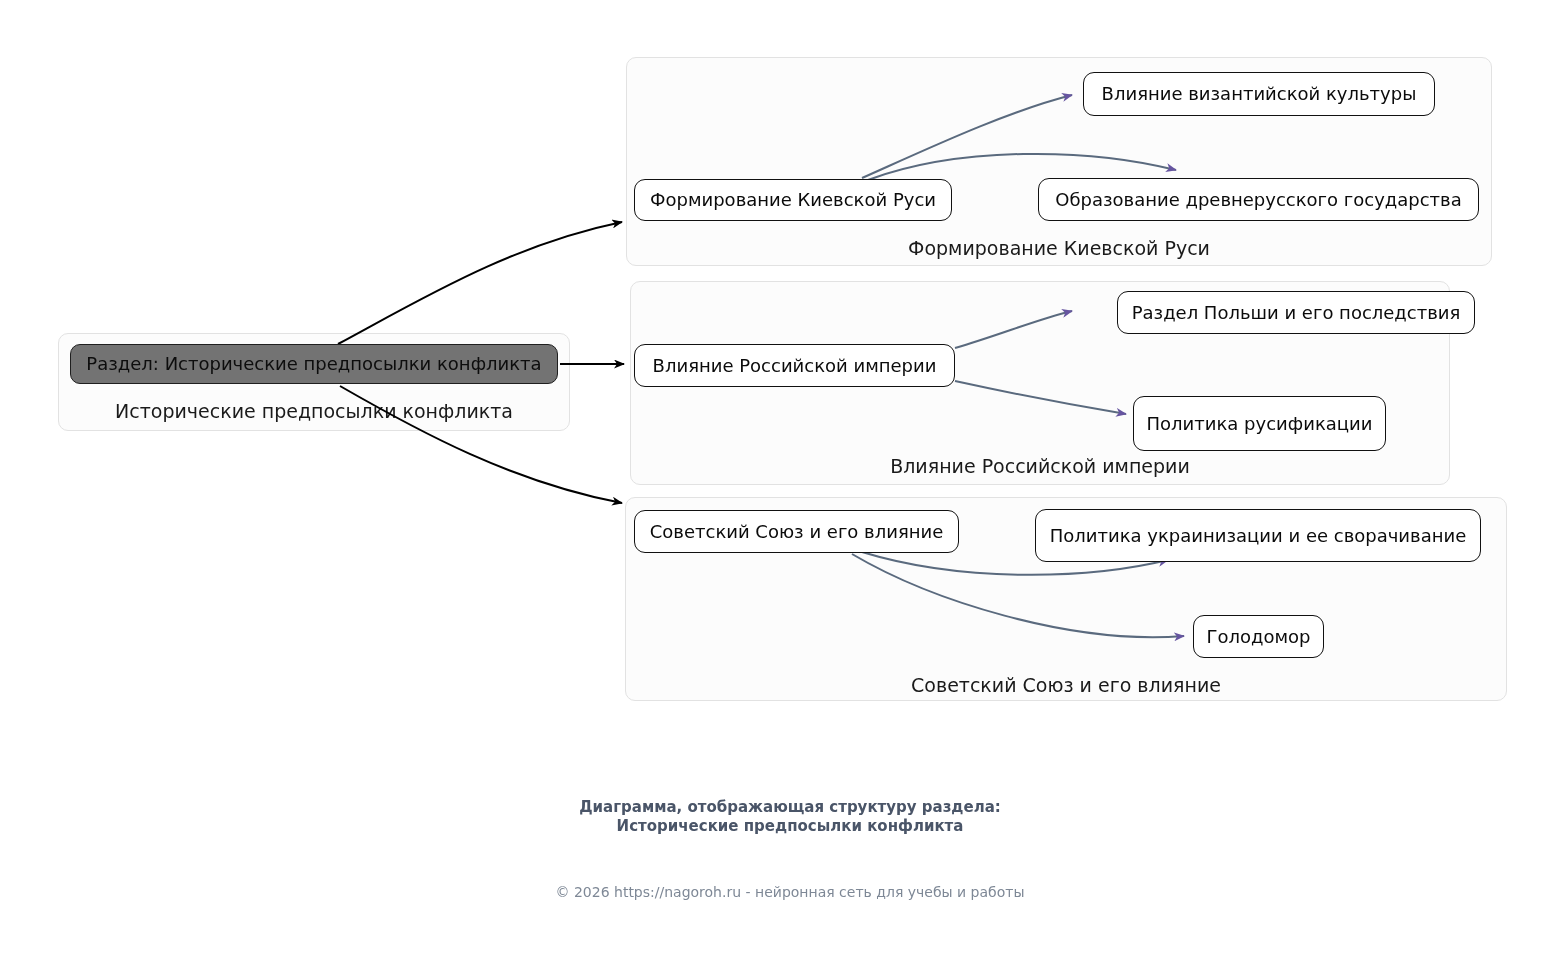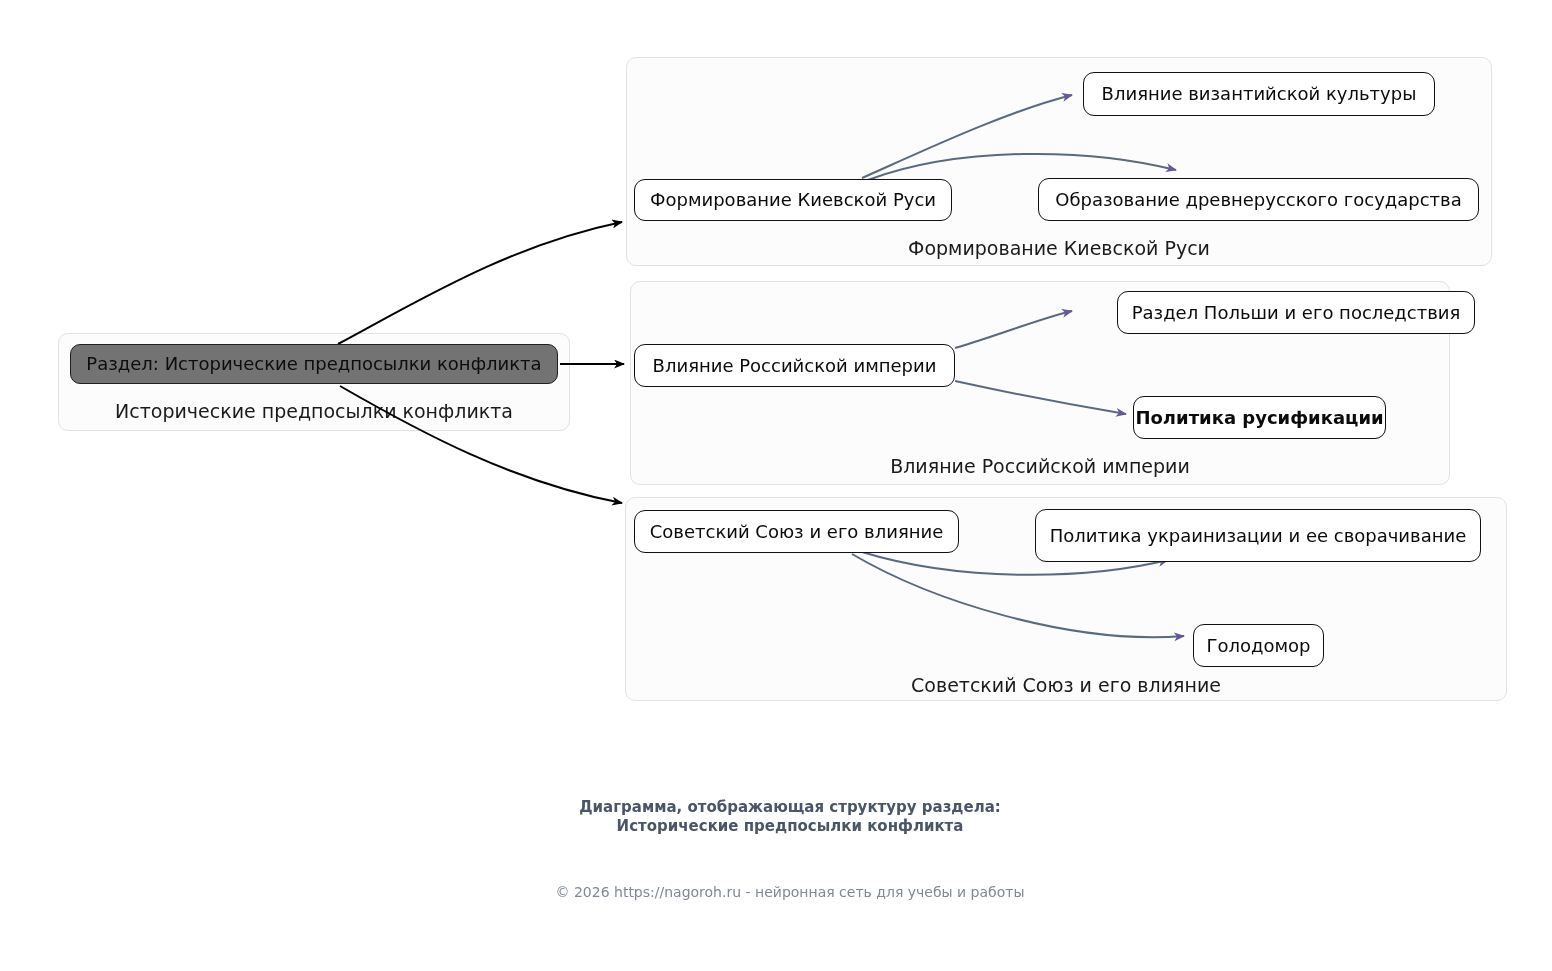--- a/index.html
+++ b/index.html
@@ -151,28 +151,28 @@
   </div>
   <div class="node" style="left:634px; top:179px; width:318px; height:42px;">Формирование Киевской Руси</div>
   <div class="node" style="left:1083px; top:72px; width:352px; height:44px;">Влияние византийской культуры</div>
   <div class="node" style="left:1038px; top:178px; width:441px; height:43px;">Образование древнерусского государства</div>
   <div class="cluster-label" style="left:626px; top:237px; width:866px;">Формирование Киевской Руси</div>
 
   <div class="cluster" style="left:630px; top:281px; width:820px; height:204px;">
   </div>
   <div class="node" style="left:634px; top:344px; width:321px; height:43px;">Влияние Российской империи</div>
   <div class="node" style="left:1080px; top:291px; width:358px; height:43px;margin-left:37px;">Раздел Польши и его последствия</div>
-  <div class="node" style="left:1133px; top:396px; width:253px; height:43px;font-weight:bold;">Политика русификации</div>
+  <div class="node" style="left:1133px; top:396px; width:253px; height:55px;">Политика русификации</div>
   <div class="cluster-label" style="left:630px; top:455px; width:820px;">Влияние Российской империи</div>
 
   <div class="cluster" style="left:625px; top:497px; width:882px; height:204px;">
   </div>
   <div class="node" style="left:634px; top:510px; width:325px; height:43px;">Советский Союз и его влияние</div>
   <div class="node" style="left:1035px; top:509px; width:446px; height:53px;">Политика украинизации и ее сворачивание</div>
-  <div class="node" style="left:1193px; top:615px; width:131px; height:43px;margin-top:9px;">Голодомор</div>
+  <div class="node" style="left:1193px; top:615px; width:131px; height:43px;">Голодомор</div>
   <div class="cluster-label" style="left:625px; top:674px; width:882px;">Советский Союз и его влияние</div>
 
   <div class="footer" style="top:798px;">
     <div class="footer-title">Диаграмма, отображающая структуру раздела:</div>
     <div class="footer-title">Исторические предпосылки конфликта</div>
     <div class="footer-rule">______________________________________________________</div>
     <div class="footer-copy">© 2026 https://nagoroh.ru - нейронная сеть для учебы и работы</div>
   </div>
 
 </div>

